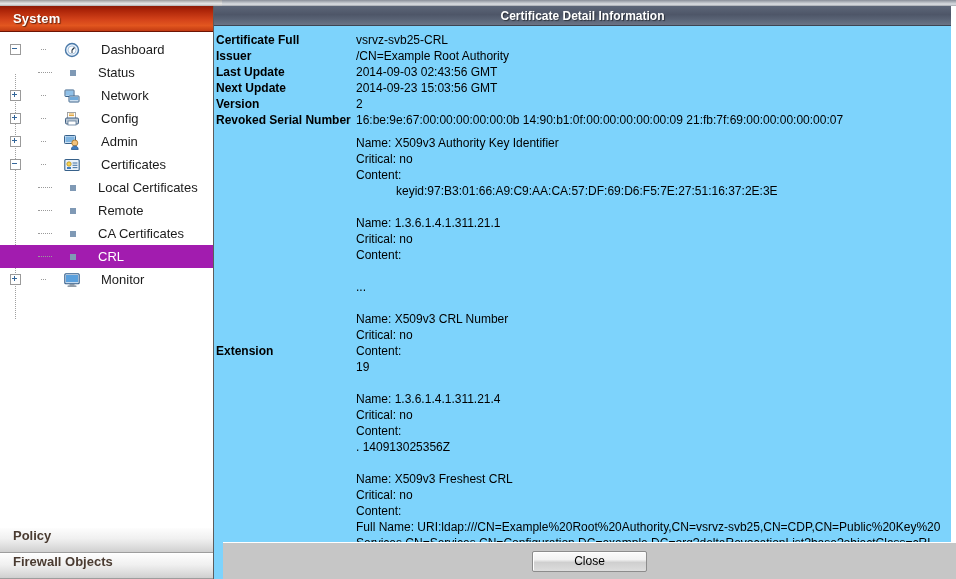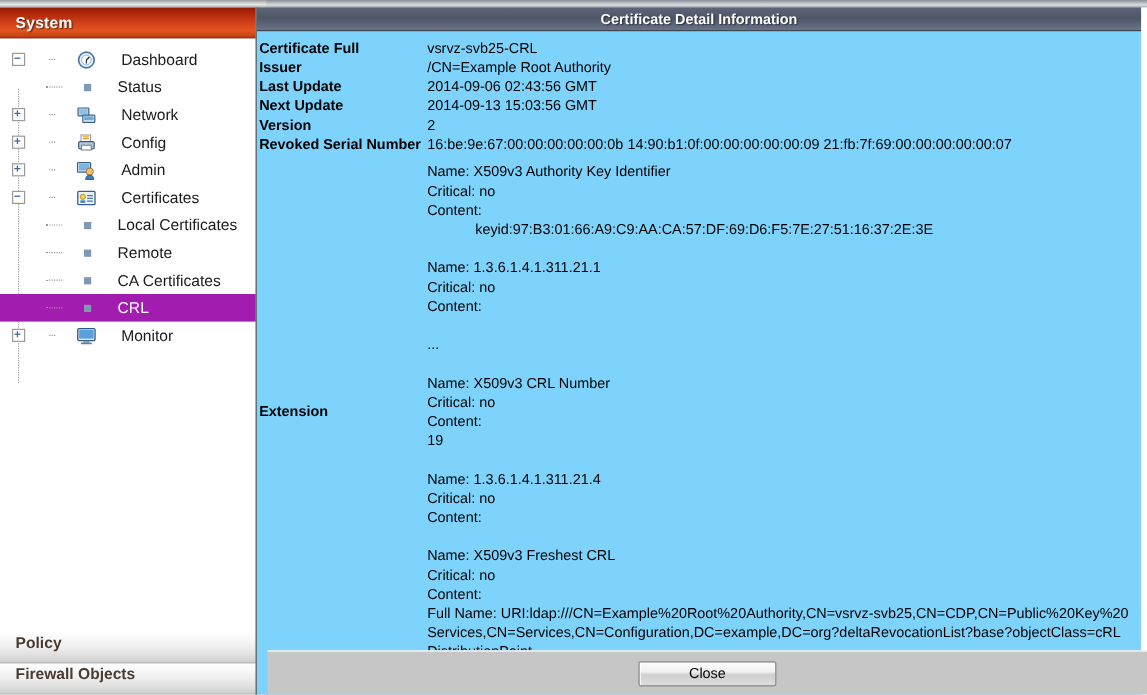--- a/index.html
+++ b/index.html
@@ -435,25 +435,25 @@
           <div class="row">
             <div class="row-label">Certificate Full</div>
             <div class="row-value">vsrvz-svb25-CRL</div>
           </div>
           <div class="row">
             <div class="row-label">Issuer</div>
             <div class="row-value">/CN=Example Root Authority</div>
           </div>
           <div class="row">
             <div class="row-label">Last Update</div>
-            <div class="row-value">2014-09-06 02:43:56 GMT</div>
+            <div class="row-value">2014-09-03 02:43:56 GMT</div>
           </div>
           <div class="row">
             <div class="row-label">Next Update</div>
-            <div class="row-value">2014-09-13 15:03:56 GMT</div>
+            <div class="row-value">2014-09-23 15:03:56 GMT</div>
           </div>
           <div class="row">
             <div class="row-label">Version</div>
             <div class="row-value">2</div>
           </div>
           <div class="row">
             <div class="row-label">Revoked Serial Number</div>
             <div class="row-value">16:be:9e:67:00:00:00:00:00:0b 14:90:b1:0f:00:00:00:00:00:09 21:fb:7f:69:00:00:00:00:00:07</div>
           </div>
         </div>
@@ -478,20 +478,21 @@
             <div class="ext-block">
               <div class="ext-line">Name: X509v3 CRL Number</div>
               <div class="ext-line">Critical: no</div>
               <div class="ext-line">Content:</div>
               <div class="ext-line" style="min-height: 16px;">19</div>
             </div>
             <div class="ext-block">
               <div class="ext-line">Name: 1.3.6.1.4.1.311.21.4</div>
               <div class="ext-line">Critical: no</div>
               <div class="ext-line">Content:</div>
+              <div class="ext-line" style="min-height: 16px;">. 140913025356Z</div>
             </div>
             <div class="ext-block">
               <div class="ext-line">Name: X509v3 Freshest CRL</div>
               <div class="ext-line">Critical: no</div>
               <div class="ext-line">Content:</div>
               <div class="ext-line" style="min-height: 16px;">Full Name: URI:ldap:///CN=Example%20Root%20Authority,CN=vsrvz-svb25,CN=CDP,CN=Public%20Key%20Services,CN=Services,CN=Configuration,DC=example,DC=org?deltaRevocationList?base?objectClass=cRLDistributionPoint</div>
             </div>
           </div>
       </div>
     </div>

